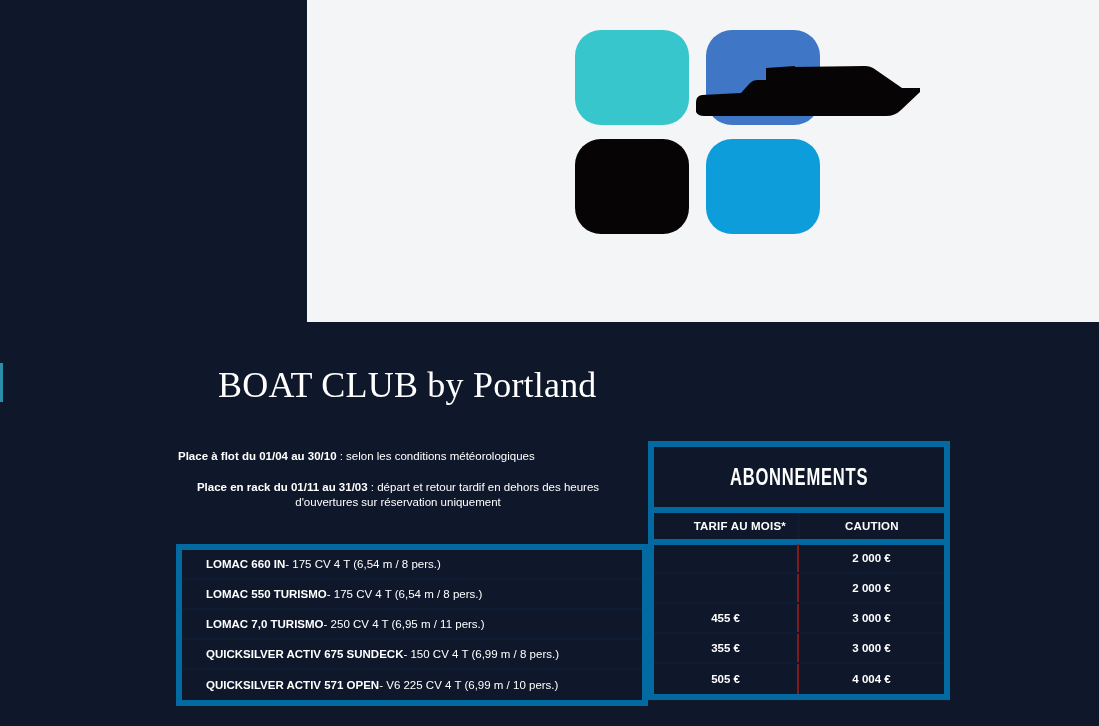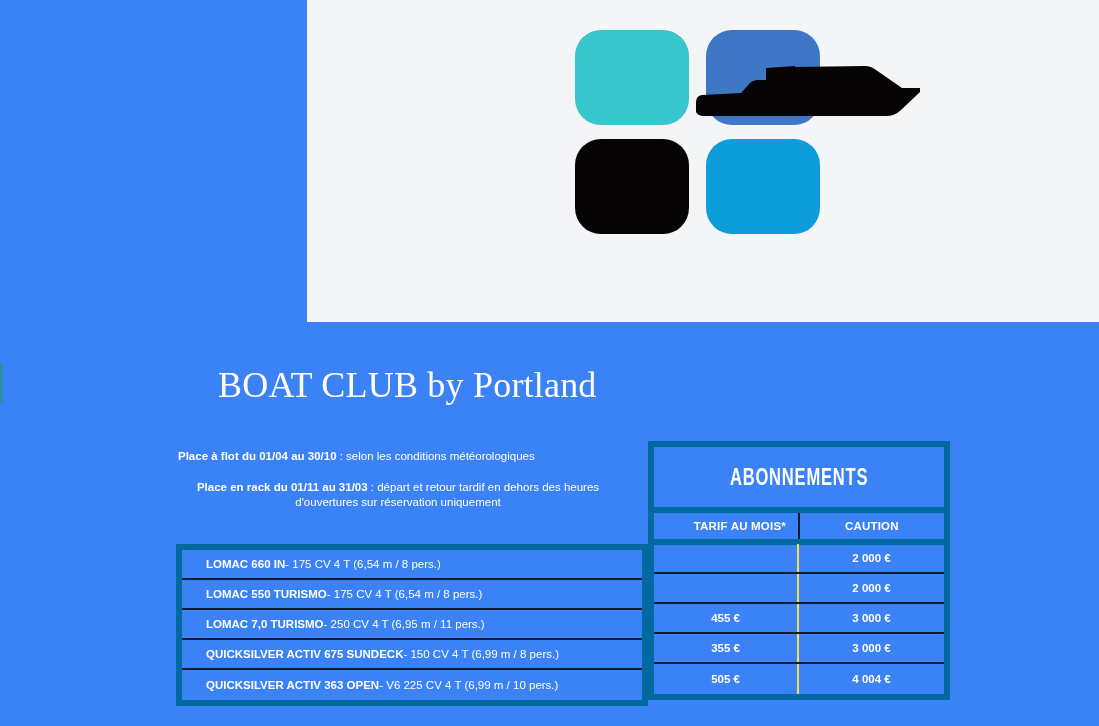--- a/index.html
+++ b/index.html
@@ -12,21 +12,21 @@
     overflow: hidden;
     background: #45ADDF;
     font-family: "Liberation Sans", sans-serif;
     position: relative;
   }
 
   
   #page {
     position: absolute;
     inset: 0;
-    background: #3b82f6;
+    background: #0f172a;
   }
 
   
   .edge-sliver {
     position: absolute;
     left: 0;
     top: 363px;
     width: 3px;
     height: 39px;
     background: #2d8ea8;
@@ -182,21 +182,21 @@
   .prices-table .prow:last-child { border-bottom: none; }
   .prices-table .pcell {
     display: flex;
     align-items: center;
     justify-content: center;
     color: #FFFFFF;
     font-size: 11.5px;
     font-weight: bold;
     box-sizing: border-box;
   }
-  .prices-table .pcell-tarif { width: 149px; border-right: 2px solid #fde047; }
+  .prices-table .pcell-tarif { width: 149px; border-right: 2px solid #7f1d1d; }
   .prices-table .pcell-caution { width: 149px; }
 </style>
 </head>
 <body>
 
 <div id="page">
 
   <div class="edge-sliver"></div>
 
   <div class="hero-panel">
@@ -243,21 +243,21 @@
     </div>
     <div class="mrow">
       <span class="mname">LOMAC 7,0 TURISMO</span>
         <span class="mspec"> - 250 CV 4 T (6,95 m / 11 pers.)</span>
     </div>
     <div class="mrow">
       <span class="mname">QUICKSILVER ACTIV 675 SUNDECK</span>
         <span class="mspec"> - 150 CV 4 T (6,99 m / 8 pers.)</span>
     </div>
     <div class="mrow">
-      <span class="mname">QUICKSILVER ACTIV 363 OPEN</span>
+      <span class="mname">QUICKSILVER ACTIV 571 OPEN</span>
         <span class="mspec"> - V6 225 CV 4 T (6,99 m / 10 pers.)</span>
     </div>
   </div>
 
   <div class="prices-table tbl-border">
     <div class="prow">
       <div class="pcell pcell-tarif"></div>
       <div class="pcell pcell-caution">2 000 €</div>
     </div>
     <div class="prow">

